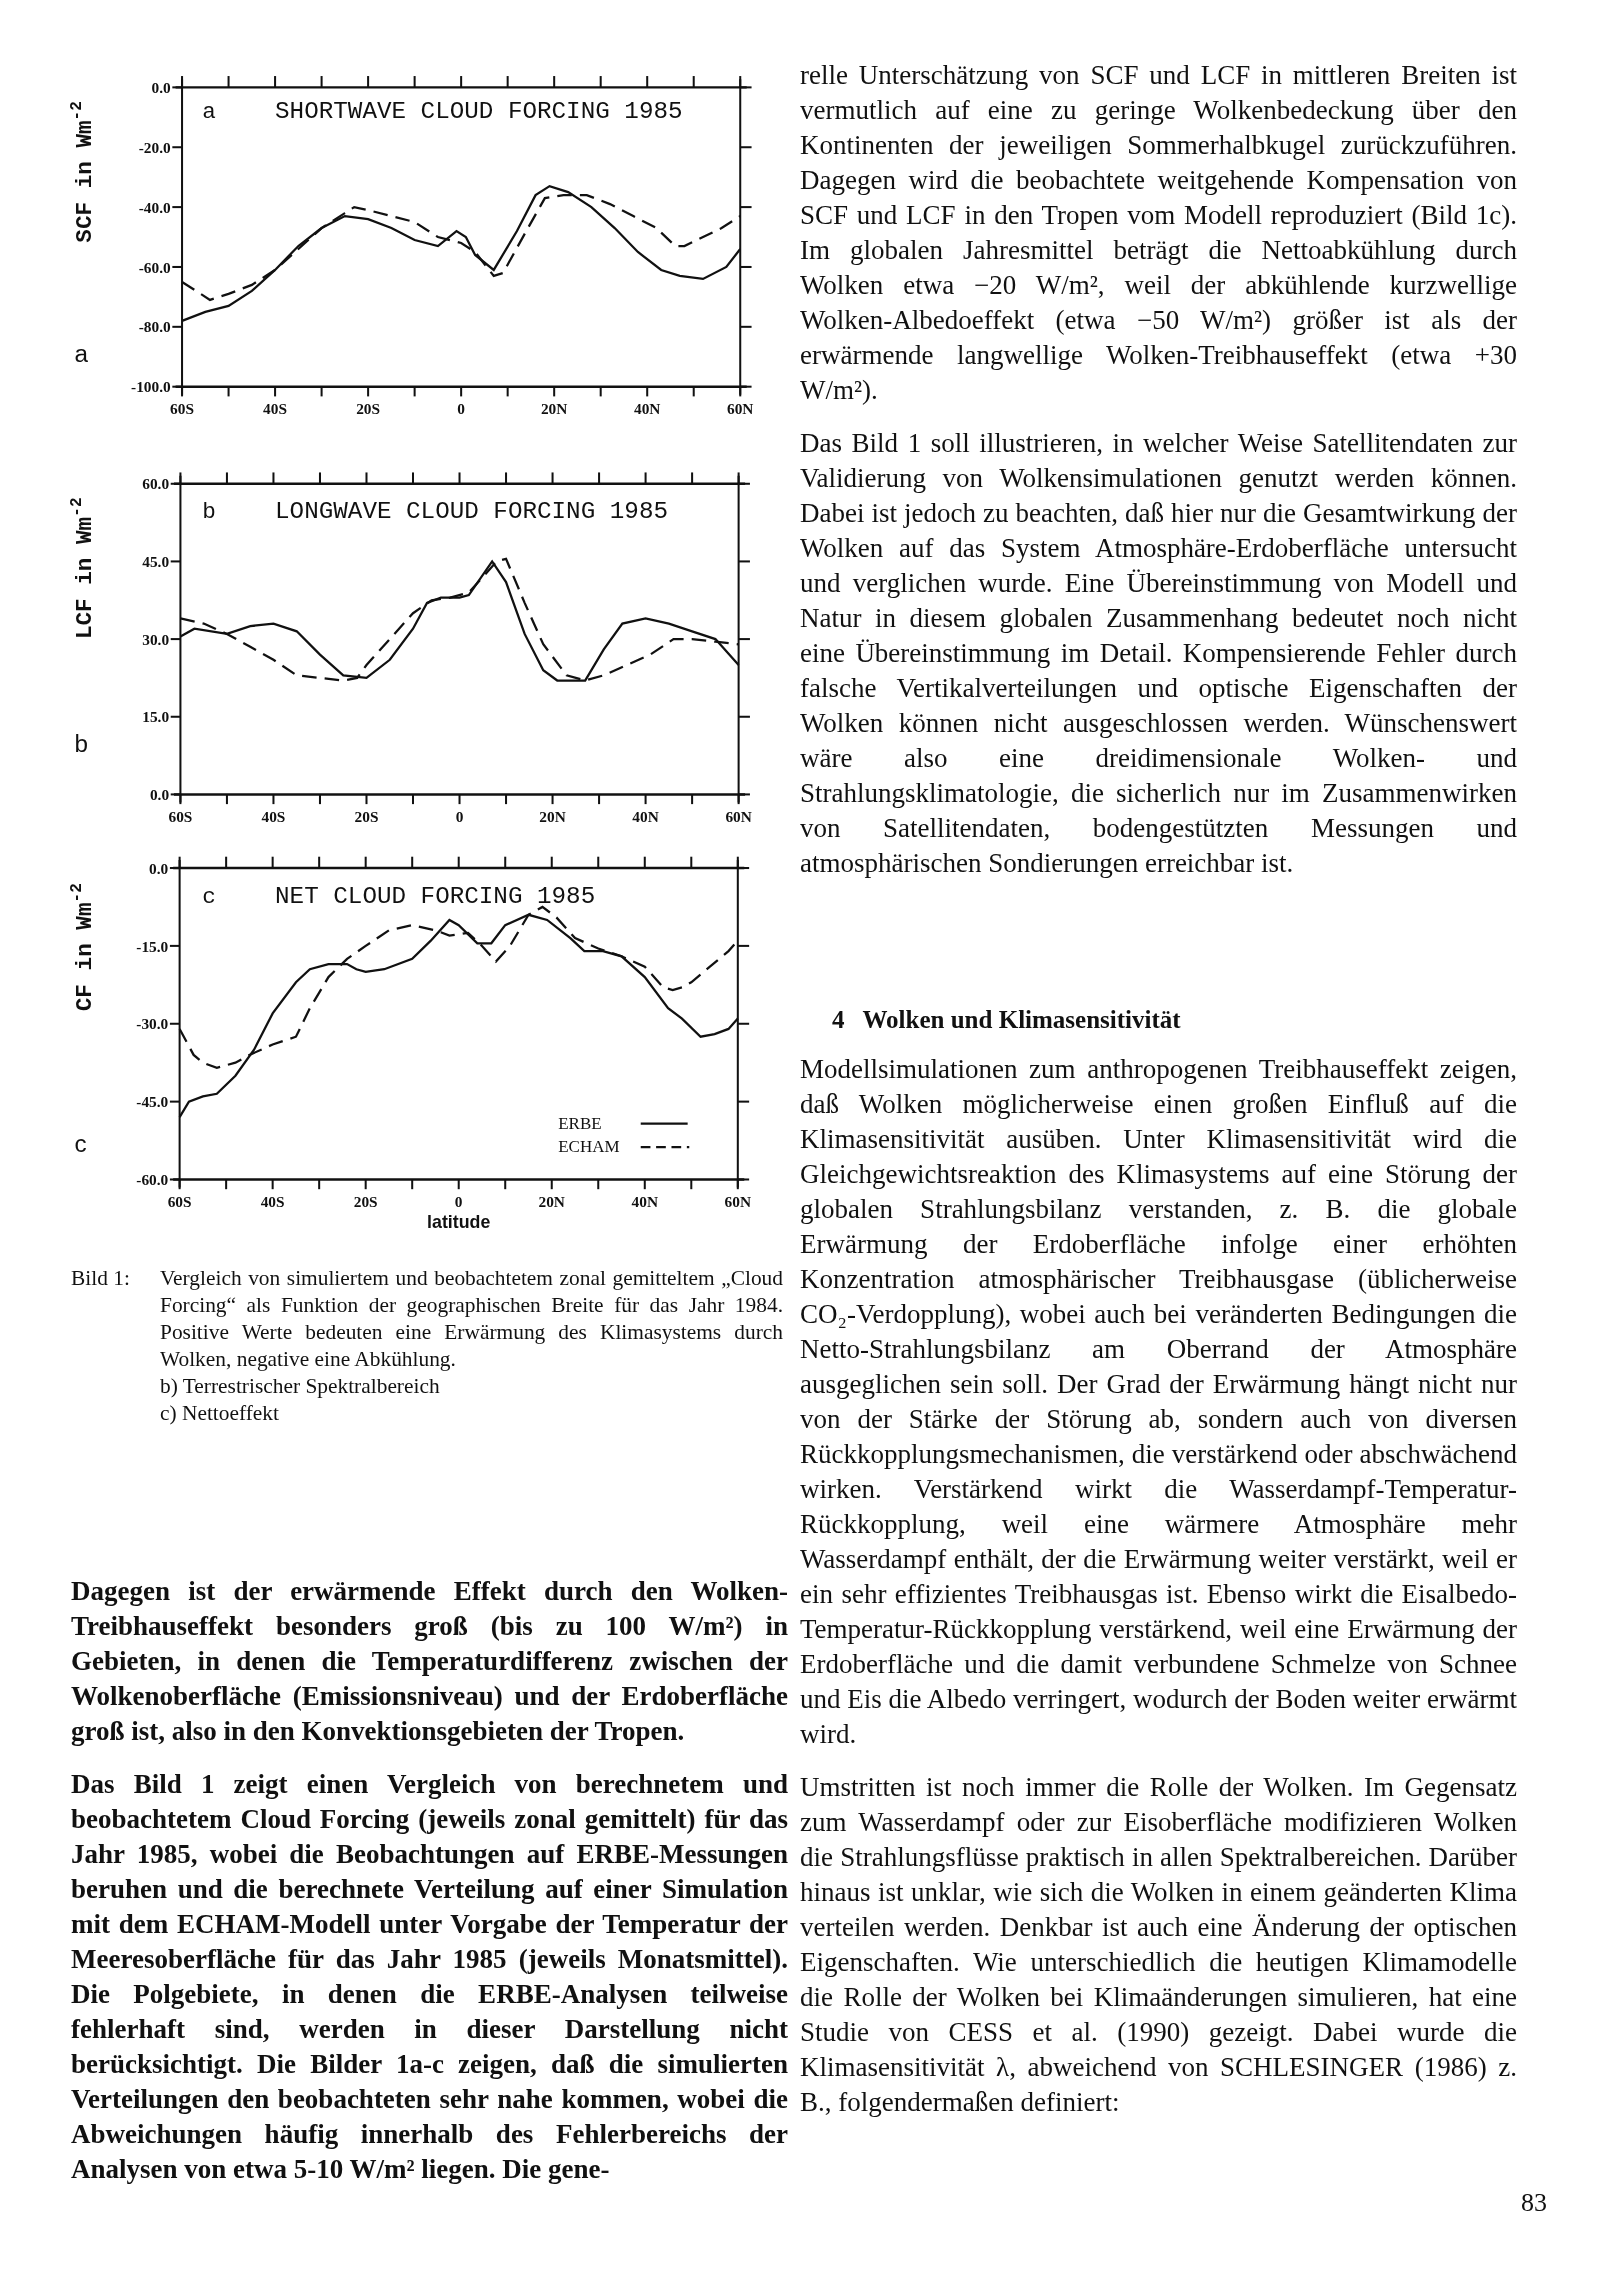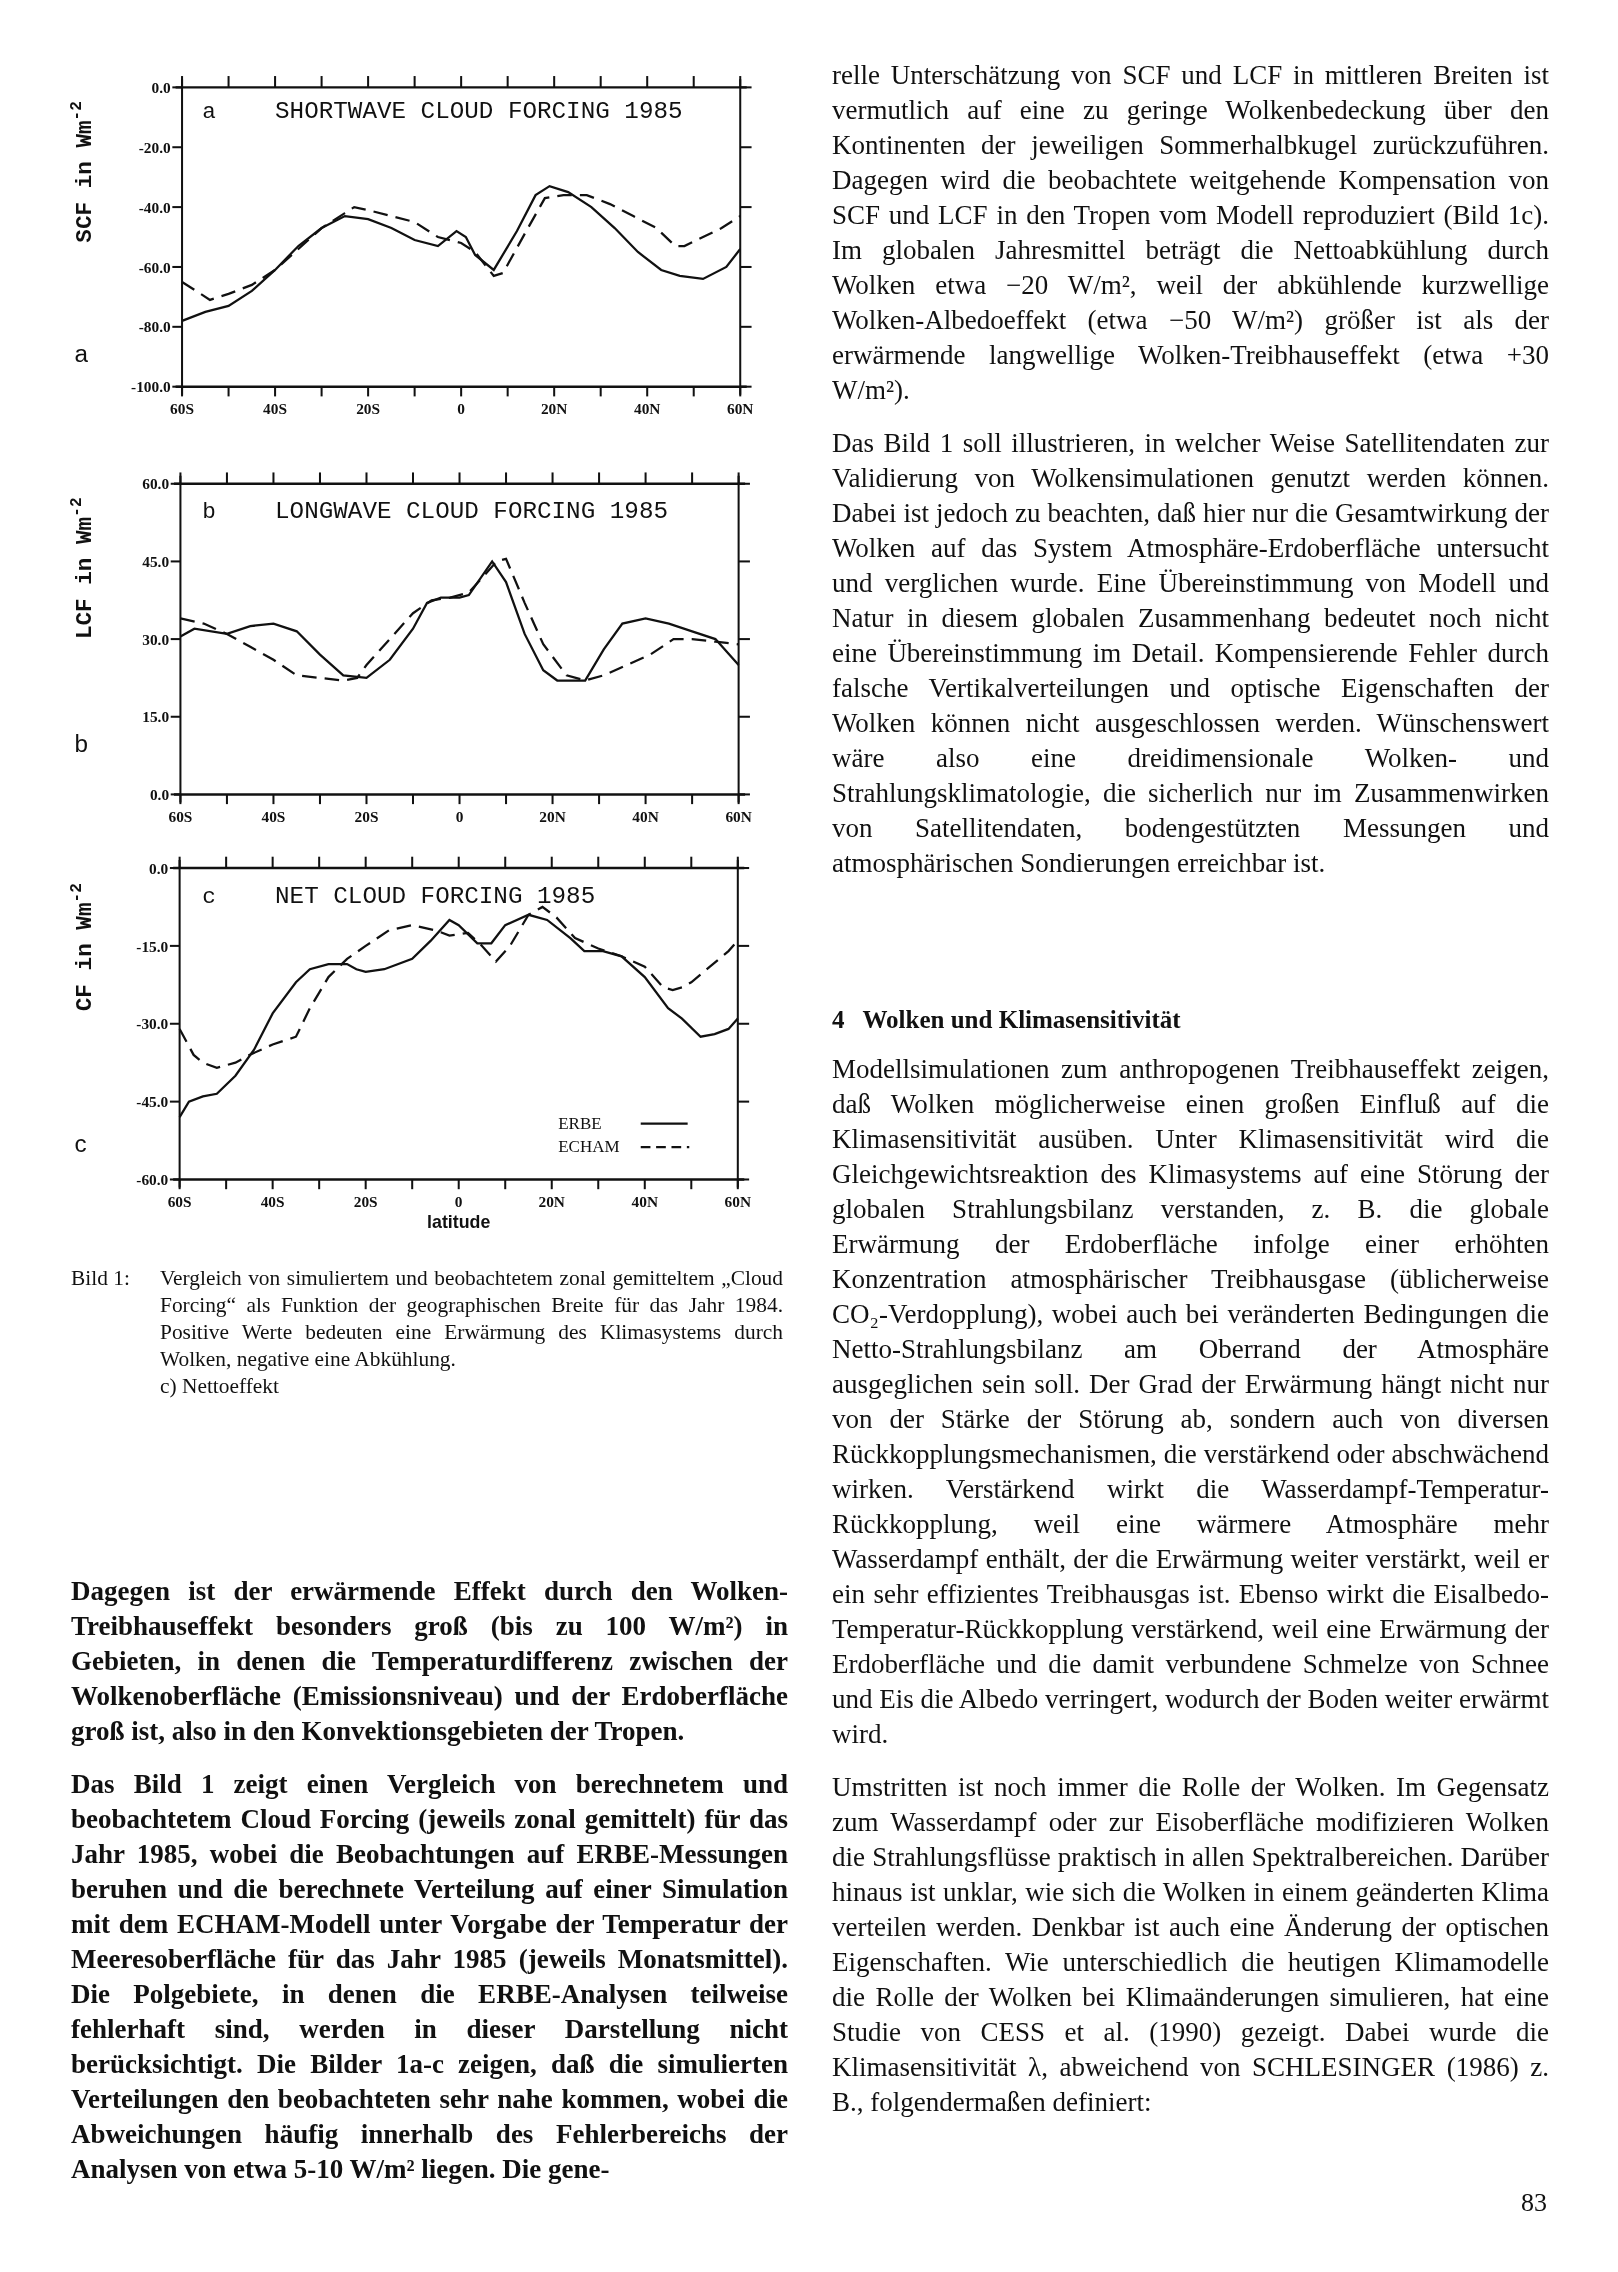--- a/index.html
+++ b/index.html
@@ -15,21 +15,21 @@
   .title-text { font-family: "Liberation Mono", monospace; font-size: 30px; fill: #111; }
   .inner-letter { font-family: "Liberation Mono", monospace; font-size: 28px; fill: #111; }
   .series-erbe { stroke: #111; stroke-width: 2.8; fill: none; }
   .series-echam { stroke: #111; stroke-width: 2.8; fill: none; stroke-dasharray: 18 10; }
   .legend-text { font-family: "Liberation Serif", serif; font-size: 21px; fill: #111; }
   .xlabel { font-family: "Liberation Sans", sans-serif; font-size: 22px; font-weight: bold; fill: #111; }
 
   .col { position: absolute; font-size: 27px; line-height: 35px; text-align: justify; }
   .col p { margin: 0; }
   .left-col { left: 71px; width: 717px; font-weight: bold; }
-  .right-col { left: 832px; width: 717px; }
+  .right-col { left: 800px; width: 717px; }
   .caption { position: absolute; left: 71px; top: 1265px; width: 712px; font-size: 21.4px; line-height: 27px; }
   .caption .lbl { position: absolute; left: 0; top: 0; }
   .caption .body { margin-left: 89px; text-align: justify; }
   .caption .item { margin-left: 89px; }
   .heading { position: absolute; left: 832px; top: 1006px; font-size: 25px; font-weight: bold; }
   .heading .num { margin-right: 18px; }
   .page-number { position: absolute; left: 1521px; top: 2188px; font-size: 26px; text-align: center; }
 </style>
 </head>
 <body>
@@ -234,20 +234,21 @@
           <text x="208" y="1465" text-anchor="end" class="tick-label">-60.0</text>
           <polyline points="222.0,1381.0 233.5,1361.8 250.8,1355.3 268.0,1352.1 291.0,1329.7 314.0,1297.6 337.0,1252.7 365.8,1214.2 383.0,1198.1 406.0,1191.7 429.0,1191.7 440.5,1198.1 452.0,1201.3 475.0,1198.1 509.5,1185.3 532.5,1162.8 555.5,1137.2 567.0,1143.6 590.0,1166.0 607.3,1166.0 624.5,1143.6 653.3,1130.8 676.3,1137.2 705.0,1159.6 722.3,1175.7 745.3,1175.7 768.3,1182.1 797.0,1207.8 825.8,1246.3 843.0,1259.1 866.0,1281.5 883.3,1278.3 900.5,1271.9 912.0,1259.1" class="series-erbe"></polyline>
           <polyline points="222.0,1271.9 239.3,1304.0 250.8,1313.6 268.0,1320.0 291.0,1313.6 308.3,1304.0 337.0,1291.2 365.8,1281.5 383.0,1246.3 406.0,1207.8 429.0,1185.3 452.0,1169.3 480.8,1150.0 509.5,1143.6 538.3,1150.0 555.5,1156.4 578.5,1153.2 595.8,1169.3 613.0,1188.5 630.3,1169.3 653.3,1130.8 670.5,1121.1 687.8,1134.0 710.8,1159.6 739.5,1172.5 768.3,1182.1 797.0,1194.9 820.0,1220.6 831.5,1223.8 843.0,1220.6 854.5,1214.2 877.5,1194.9 900.5,1175.7 912.0,1162.8" class="series-echam"></polyline>
         </g>
       </g>
   </svg>
 
   <div class="caption">
     <span class="lbl">Bild 1:</span>
     <div class="body">Vergleich von simuliertem und beobachtetem zonal gemitteltem „Cloud Forcing“ als Funktion der geographischen Breite für das Jahr 1984. Positive Werte bedeuten eine Erwärmung des Klimasystems durch Wolken, negative eine Abkühlung.</div>
+    <div class="item">b)  Terrestrischer Spektralbereich</div>
     <div class="item">c)  Nettoeffekt</div>
   </div>
 
   <div class="col left-col" style="top:1574px;">
     <p>Dagegen ist der erwärmende Effekt durch den Wolken-Treibhauseffekt besonders groß (bis zu 100 W/m²) in Gebieten, in denen die Temperaturdifferenz zwischen der Wolkenoberfläche (Emissionsniveau) und der Erdoberfläche groß ist, also in den Konvektionsgebieten der Tropen.</p>
     <p style="margin-top:18px;">Das Bild 1 zeigt einen Vergleich von berechnetem und beobachtetem Cloud Forcing (jeweils zonal gemittelt) für das Jahr 1985, wobei die Beobachtungen auf ERBE-Messungen beruhen und die berechnete Verteilung auf einer Simulation mit dem ECHAM-Modell unter Vorgabe der Temperatur der Meeresoberfläche für das Jahr 1985 (jeweils Monatsmittel). Die Polgebiete, in denen die ERBE-Analysen teilweise fehlerhaft sind, werden in dieser Darstellung nicht berücksichtigt. Die Bilder 1a-c zeigen, daß die simulierten Verteilungen den beobachteten sehr nahe kommen, wobei die Abweichungen häufig innerhalb des Fehlerbereichs der Analysen von etwa 5-10 W/m² liegen. Die gene-</p>
   </div>
 
   <div class="col right-col" style="top:58px;">
     <p>relle Unterschätzung von SCF und LCF in mittleren Breiten ist vermutlich auf eine zu geringe Wolkenbedeckung über den Kontinenten der jeweiligen Sommerhalbkugel zurückzuführen. Dagegen wird die beobachtete weitgehende Kompensation von SCF und LCF in den Tropen vom Modell reproduziert (Bild 1c). Im globalen Jahresmittel beträgt die Nettoabkühlung durch Wolken etwa −20 W/m², weil der abkühlende kurzwellige Wolken-Albedoeffekt (etwa −50 W/m²) größer ist als der erwärmende langwellige Wolken-Treibhauseffekt (etwa +30 W/m²).</p>

